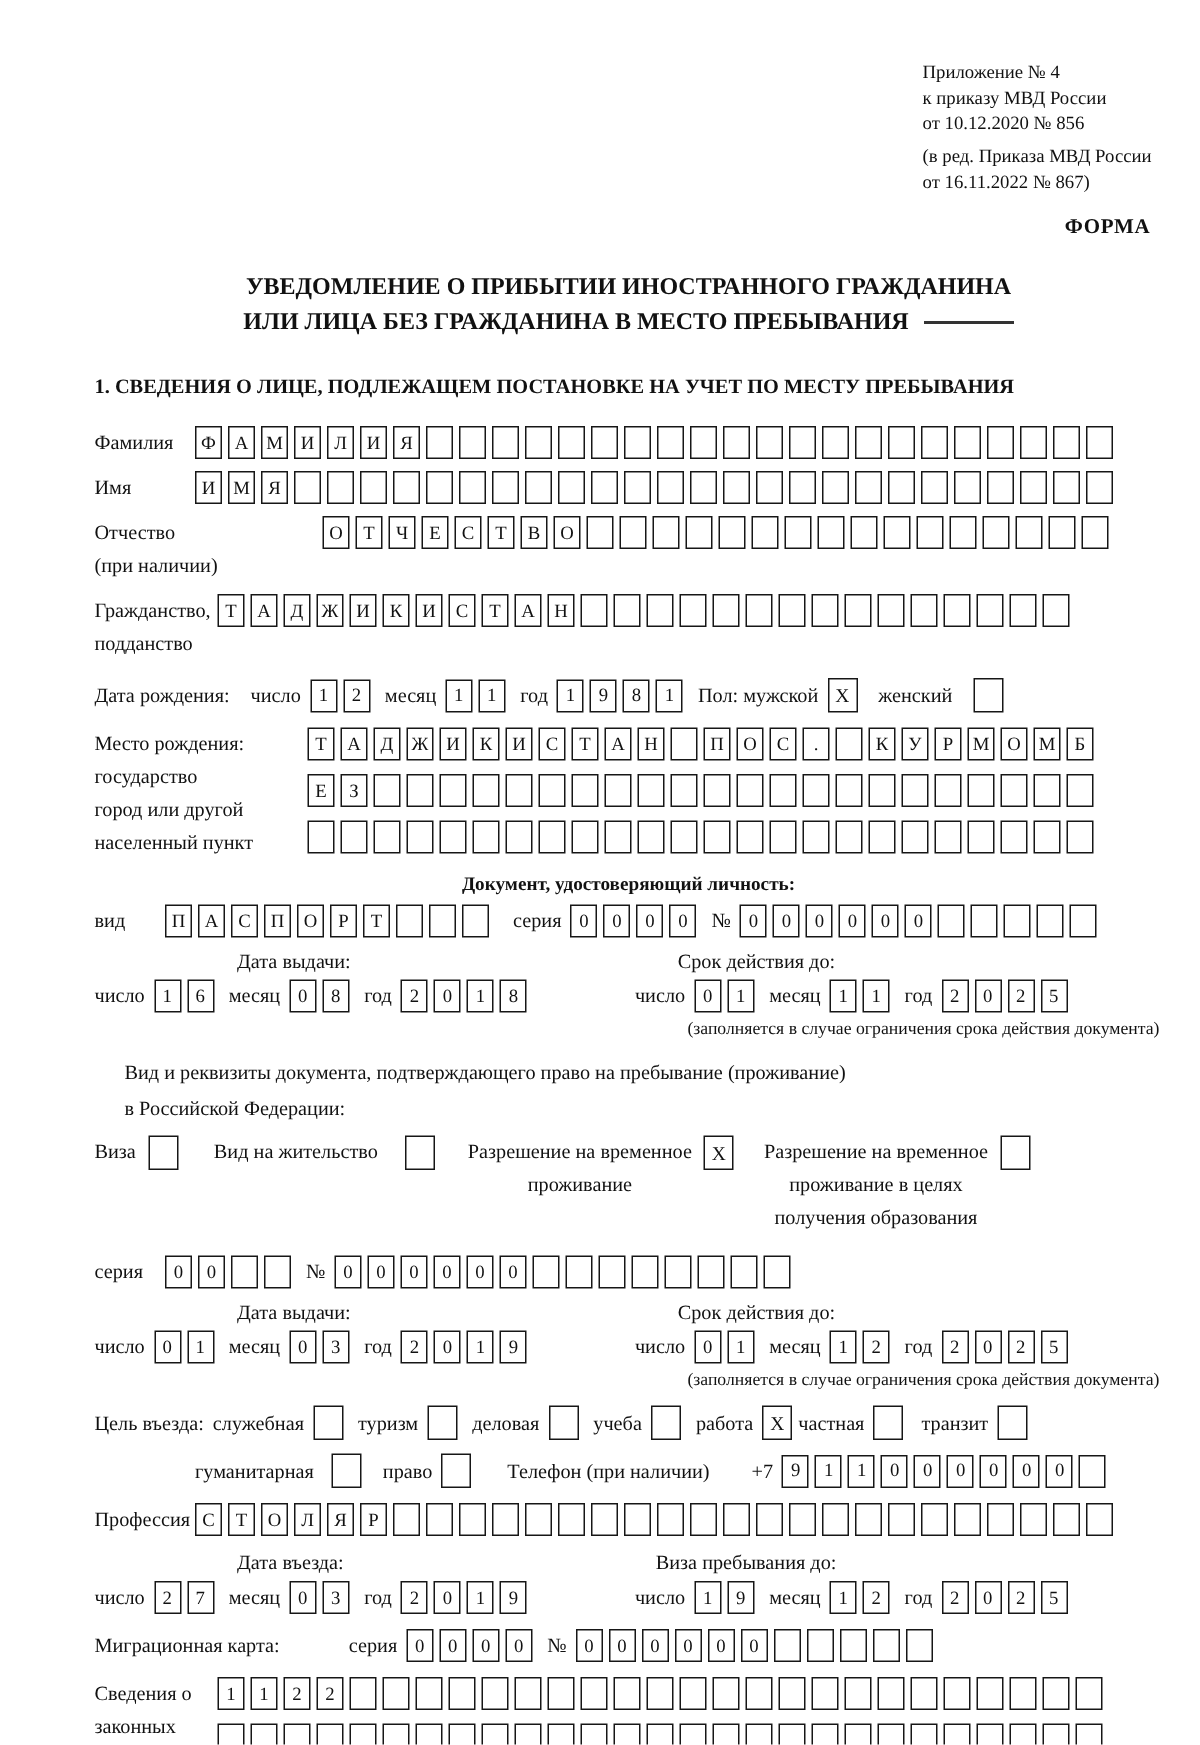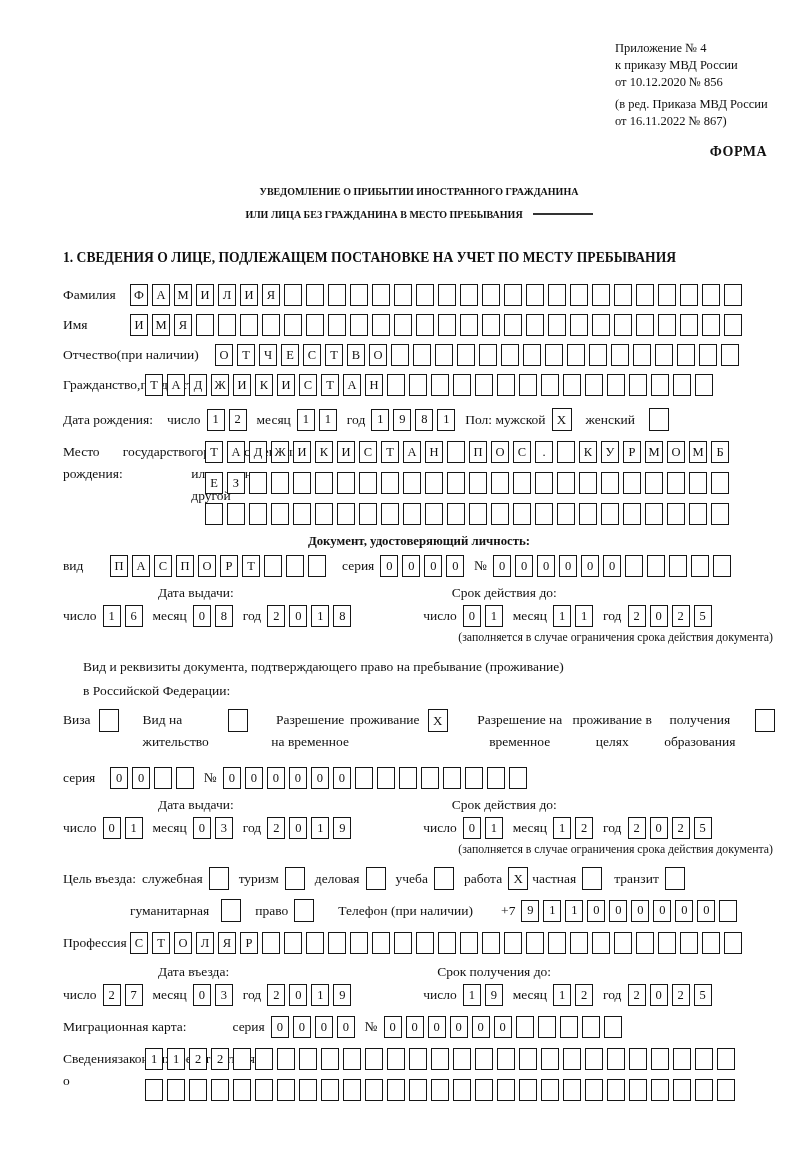--- a/index.html
+++ b/index.html
@@ -4,29 +4,29 @@
 <style>
   html,body{margin:0;padding:0;background:#ffffff;}
   body{width:800px;height:1163px;overflow:hidden;font-family:"Liberation Serif",serif;color:#111;}
   .page{box-sizing:border-box;width:800px;height:1163px;padding:40px 25px 10px 63px;position:relative;background:#fff;}
 
   
   .hdr{width:190px;margin-left:552px;font-size:12.5px;line-height:17px;}
   .hdr .sub{margin-top:5px;}
   .forma{font-weight:bold;font-size:14px;text-align:right;margin-top:14px;padding-right:8px;letter-spacing:.5px;}
 
-  .title{margin-top:20px;text-align:center;font-weight:bold;font-size:10px;line-height:23px;}
+  .title{margin-top:20px;text-align:center;font-weight:bold;font-size:16px;line-height:23px;}
   .uline{display:inline-block;width:60px;border-bottom:2px solid #333;margin-left:10px;transform:translateY(-3px);}
   .sec-heading{margin-top:24px;font-weight:bold;font-size:13.6px;}
 
   
   .frow{display:flex;align-items:center;margin-top:8px;font-size:13.5px;}
   .frow.top{align-items:flex-start;}
   .flabel{flex:none;}
-  .stack{display:flex;line-height:22px;}
+  .stack{display:flex;flex-direction:column;line-height:22px;}
   .w68{width:67px;} .w152{width:152px;} .w82{width:82px;} .w142{width:142px;} .w47{width:47px;}
 
   .cells{display:inline-flex;gap:4px;flex:none;}
   .cell{flex:none;width:16px;height:20px;border:1.5px solid #161616;background:#fff;
         display:inline-flex;align-items:center;justify-content:center;
         font-size:12.5px;font-family:"Liberation Serif",serif;}
   .checkbox{flex:none;width:18px;height:21px;border:1.5px solid #161616;background:#fff;
         display:inline-flex;align-items:center;justify-content:center;font-size:13px;}
   .cellcol{display:flex;flex-direction:column;gap:9px;}
 
@@ -567,21 +567,21 @@
         <span class="cell"></span>
         <span class="cell"></span>
         <span class="cell"></span>
         <span class="cell"></span>
         <span class="cell"></span>
       </span>
   </div>
 
   <div class="two-col-caps" style="margin-top:10px;">
     <span style="margin-left:95px;">Дата въезда:</span>
-    <span style="margin-left:208px;">Срок получения до:</span>
+    <span style="margin-left:208px;">Виза пребывания до:</span>
   </div>
   <div class="frow" style="margin-top:4px;">
     <span class="dlab first">число</span>
     <span class="cells">
         <span class="cell">2</span>
         <span class="cell">7</span>
       </span>
     <span class="dlab">месяц</span>
     <span class="cells">
         <span class="cell">0</span>

